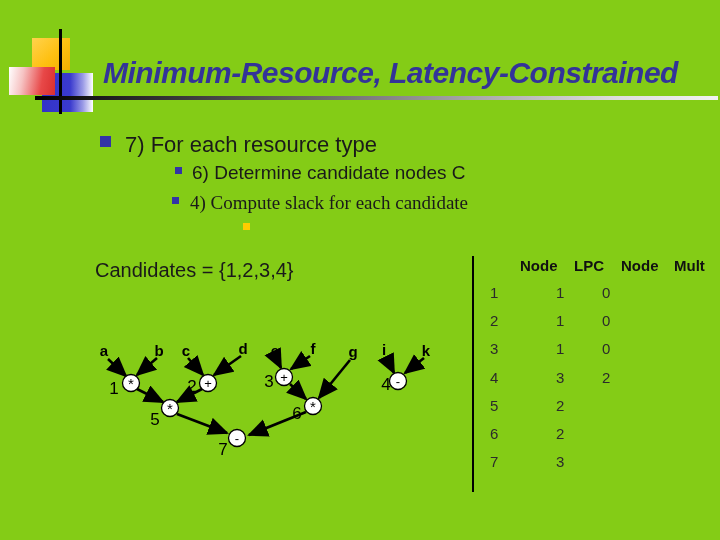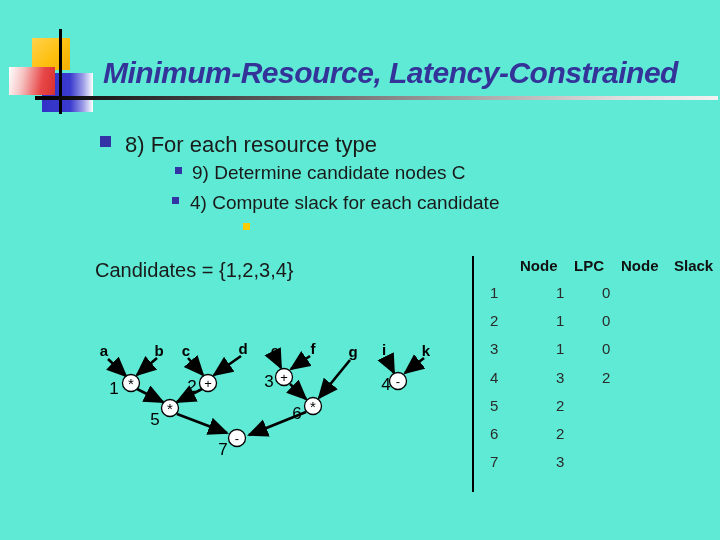--- a/index.html
+++ b/index.html
@@ -1,16 +1,16 @@
 <!DOCTYPE html>
 <html><head>
 <meta charset="utf-8">
 <style>
   html,body{margin:0;padding:0;background:#888;}
-  .slide{position:relative;width:720px;height:540px;background:#5eead4;overflow:hidden;
+  .slide{position:relative;width:720px;height:540px;background:#84cc16;overflow:hidden;
          font-family:"Liberation Sans",sans-serif;color:#1a1a1a;}
   .abs{position:absolute;white-space:nowrap;}
 
   
   .deco-yellow{left:32px;top:38px;width:38px;height:32px;
     background:linear-gradient(135deg,#ffd34d 0%,#fec011 55%,#f2b000 100%);z-index:1;}
   .deco-blue{left:42px;top:73px;width:51px;height:39px;
     background:linear-gradient(90deg,#3232c8 0%,#3a3ace 55%,#9a9ae6 80%,#ffffff 100%);z-index:1;}
   .deco-red{left:9px;top:67px;width:46px;height:28px;
     background:linear-gradient(100deg,#ffffff 0%,#f6c3c3 30%,#e84848 70%,#d92f2f 100%);z-index:2;}
@@ -22,21 +22,21 @@
          letter-spacing:-0.5px;z-index:4;}
 
   
   .sq{position:absolute;}
   .sq-l1{left:100px;top:136px;width:11px;height:11px;}
   .sq-l2a{left:175px;top:167px;width:7px;height:7px;}
   .sq-l2b{left:172px;top:197px;width:7px;height:7px;}
   .sq-l3{left:243px;top:223px;width:7px;height:7px;}
   .b1{left:125px;top:132px;font-size:22px;}
   .b2{left:192px;top:162px;font-size:19px;}
-  .b3{left:190px;top:192px;font-size:19px;}
+  .b3{left:190px;top:192px;font-size:19px;font-family:Liberation Serif, serif;}
   .b4{left:260px;top:217px;font-size:16px;font-weight:bold;}
 
   .candidates{left:95px;top:259px;font-size:20px;}
   .resources{left:72px;top:296px;font-size:20px;}
   .cycle-label{left:22px;top:507px;font-size:24px;}
 
   
   #graph-layer{left:0;top:0;width:720px;height:540px;z-index:5;}
   .table-vline{left:472px;top:256px;width:2px;height:236px;background:#000;}
   .th{position:absolute;font-size:15px;font-weight:bold;color:#111;white-space:nowrap;margin-left:32px;}
@@ -49,24 +49,24 @@
 
   <div class="abs deco-yellow"></div>
   <div class="abs deco-blue"></div>
   <div class="abs deco-red"></div>
   <div class="abs deco-vline"></div>
   <div class="abs deco-hline"></div>
 
   <div class="abs title" style="color: rgb(51, 51, 153);">Minimum-Resource, Latency-Constrained</div>
 
   <span class="sq sq-l1" style="background: rgb(51, 51, 166);"></span>
-  <div class="abs b1">8) For each resource type</div>
+  <div class="abs b1">7) For each resource type</div>
 
   <span class="sq sq-l2a" style="background: rgb(51, 51, 166);"></span>
-  <div class="abs b2">9) Determine candidate nodes C</div>
+  <div class="abs b2">6) Determine candidate nodes C</div>
 
   <span class="sq sq-l2b" style="background: rgb(51, 51, 166);"></span>
   <div class="abs b3">4) Compute slack for each candidate</div>
 
   <span class="sq sq-l3" style="background: rgb(255, 204, 0);"></span>
 
   <div class="abs candidates">Candidates = {1,2,3,4}</div>
 
   <div class="abs" id="graph-layer"><svg width="720" height="540" viewBox="0 0 720 540" xmlns="http://www.w3.org/2000/svg">
         <defs>
@@ -118,21 +118,21 @@
         <circle cx="237" cy="438" r="8.5" fill="#ffffff" stroke="#000000" stroke-width="1.3"></circle>
         <text x="237" y="442.6" text-anchor="middle" font-family="Liberation Sans, sans-serif" font-size="13" fill="#000000">-</text>
         <text x="223" y="455" text-anchor="middle" font-family="Liberation Sans, sans-serif" font-size="17" fill="#000000">7</text>
       </svg></div>
 
   <div class="abs table-vline"></div>
   <div id="table-layer">
       <div class="th" style="left: 488px; top: 257px;">Node</div>
       <div class="th" style="left: 542px; top: 257px;">LPC</div>
       <div class="th" style="left: 589px; top: 257px;">Node</div>
-      <div class="th" style="left: 642px; top: 257px;">Slack</div>
+      <div class="th" style="left: 642px; top: 257px;">Mult</div>
       <div class="td" style="left: 490px; top: 284px;">1</div>
       <div class="td" style="left: 556px; top: 284px;">1</div>
       <div class="td" style="left: 602px; top: 284px;">0</div>
       <div class="td" style="left: 490px; top: 312px;">2</div>
       <div class="td" style="left: 556px; top: 312px;">1</div>
       <div class="td" style="left: 602px; top: 312px;">0</div>
       <div class="td" style="left: 490px; top: 340px;">3</div>
       <div class="td" style="left: 556px; top: 340px;">1</div>
       <div class="td" style="left: 602px; top: 340px;">0</div>
       <div class="td" style="left: 490px; top: 369px;">4</div>

